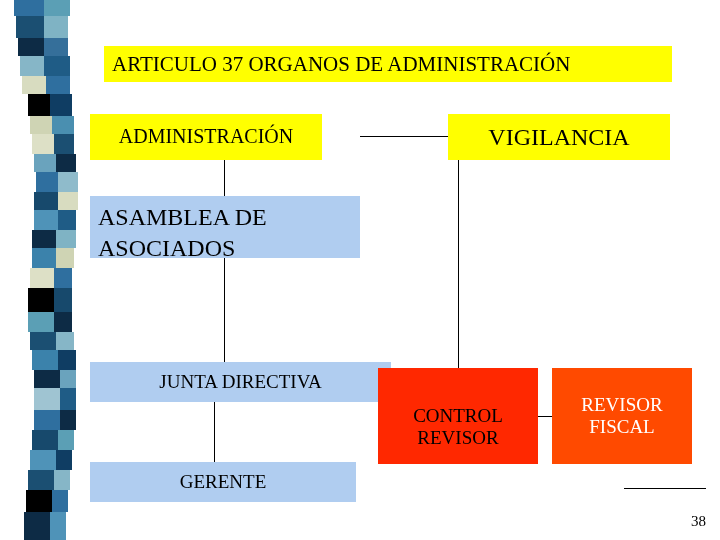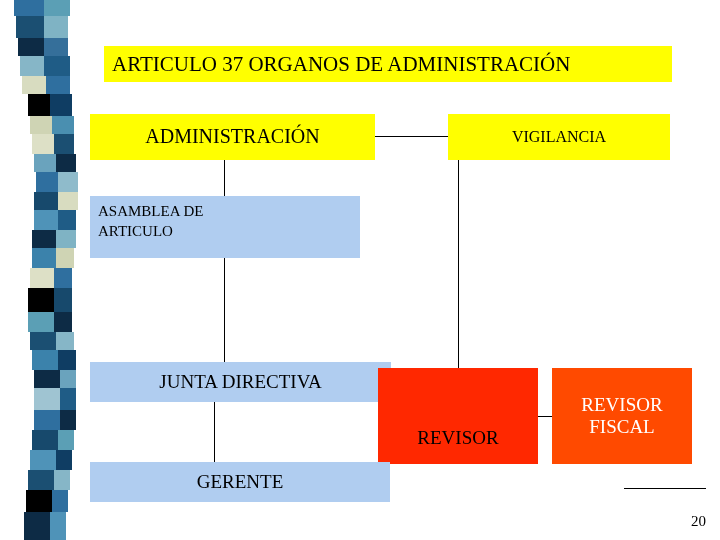--- a/index.html
+++ b/index.html
@@ -34,29 +34,29 @@
 
   
   .ln{position:absolute;background:#000000;}
 
   #title{
     left:104px;top:46px;width:568px;height:36px;
     font-size:21px;
     justify-content:flex-start;
     padding-left:8px;
   }
-  #adminBox{left:90px;top:114px;width:285px;height:46px;font-size:20px;text-align:right;}
-  #vigilanciaBox{left:448px;top:114px;width:222px;height:46px;font-size:16px;}
+  #adminBox{left:90px;top:114px;width:232px;height:46px;font-size:20px;text-align:right;}
+  #vigilanciaBox{left:448px;top:114px;width:222px;height:46px;font-size:24px;}
   #asambleaBox{
-    left:90px;top:196px;width:270px;height:62px;font-size:15px;
+    left:90px;top:196px;width:270px;height:62px;font-size:24px;
     justify-content:flex-start;align-items:flex-start;
     padding:6px 0 0 8px;text-align:left;line-height:1.3;
   }
   #juntaBox{left:90px;top:362px;width:301px;height:40px;font-size:19px;}
-  #gerenteBox{left:90px;top:462px;width:300px;height:40px;font-size:19px;}
+  #gerenteBox{left:90px;top:462px;width:266px;height:40px;font-size:19px;}
   #comiteBox{left:378px;top:368px;width:160px;height:96px;font-size:19px;}
   #revisorBox{left:552px;top:368px;width:140px;height:96px;font-size:19px;color:#ffffff;}
 
   #pageno{
     position:absolute;right:14px;bottom:10px;
     font-size:15px;color:#000000;
     font-family:"Liberation Serif", serif;
   }
 </style>
 </head>
@@ -136,39 +136,39 @@
   <div class="box yellow" id="adminBox">
     <span>ADMINISTRACIÓN</span>
   </div>
   <div class="box yellow" id="vigilanciaBox">
     <span>VIGILANCIA</span>
   </div>
 
   <div class="box blue" id="asambleaBox">
     <span>
       <span>ASAMBLEA DE</span><br>
-      <span>ARTICULO</span>
+      <span>ASOCIADOS</span>
     </span>
   </div>
 
   <div class="box blue" id="juntaBox">
     <span>JUNTA DIRECTIVA</span>
   </div>
   <div class="box red" id="comiteBox">
     <span>
       <br>
-      <br>
+      <span>CONTROL</span><br>
       <span>REVISOR</span>
     </span>
   </div>
   <div class="box orange" id="revisorBox">
     <span>
       <span>REVISOR</span><br>
       <span>FISCAL</span>
     </span>
   </div>
 
   <div class="box blue" id="gerenteBox">
     <span>GERENTE</span>
   </div>
 
-  <div id="pageno">20</div>
+  <div id="pageno">38</div>
 </div>
 
 </body></html>

